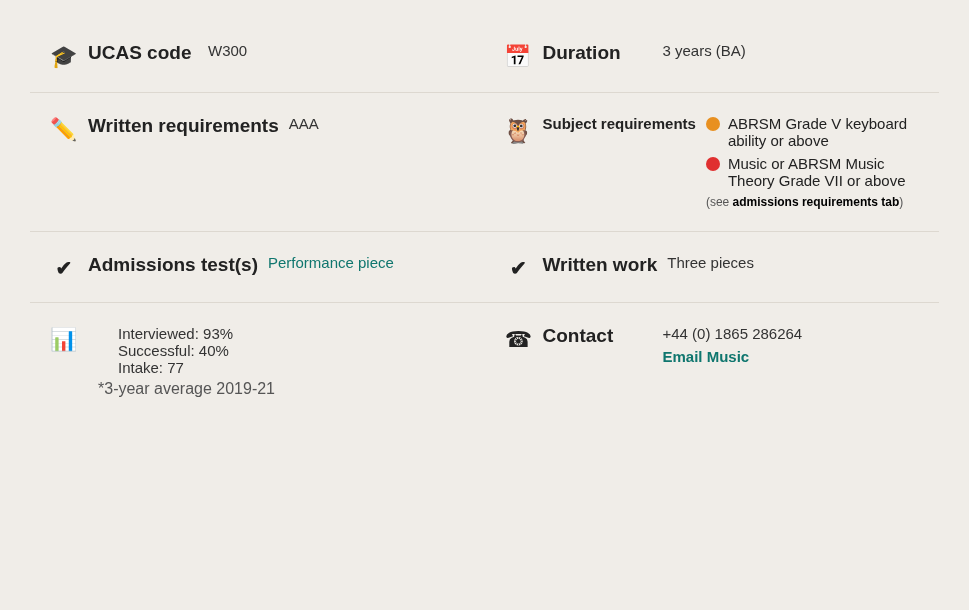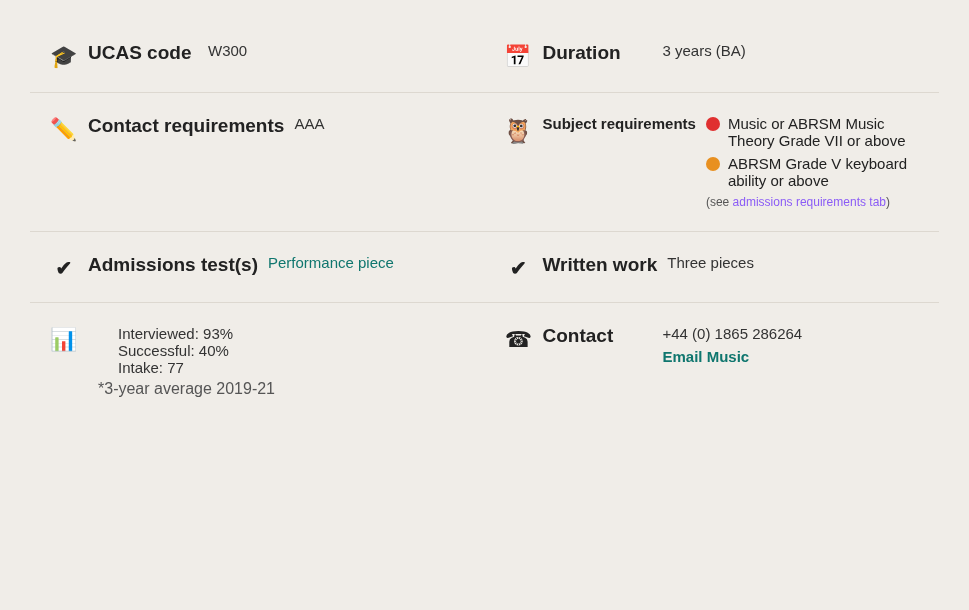--- a/index.html
+++ b/index.html
@@ -80,21 +80,22 @@
       margin-right: 8px;
       flex-shrink: 0;
       margin-top: 2px;
     }
     .see-note {
       font-size: 12px;
       color: #555;
       margin-top: 6px;
     }
     .see-note a {
-      color: #8b5cf6;
+      color: #000000;
+      font-weight: bold;
     }
     .stats-value {
       font-size: 15px;
       color: #333;
       margin-left: 20px;
     }
     .stats-note {
       font-size: 16px;
       color: #555;
       margin-top: 4px;
@@ -124,38 +125,38 @@
     <div class="icon-col">📅</div>
     <div class="content-col">
       <div class="label">Duration</div>
       <div class="value">3 years (BA)</div>
     </div>
   </div>
 
   <div class="cell">
     <div class="icon-col">✏️</div>
     <div class="content-col">
-      <div class="label">Contact requirements</div>
+      <div class="label">Written requirements</div>
       <div class="value">AAA</div>
     </div>
   </div>
 
   <div class="cell">
     <div class="icon-col" style="font-size:24px;">🦉</div>
     <div class="content-col" style="flex-direction: column;">
       <div style="display:flex; align-items:flex-start;">
         <div class="subject-label">Subject requirements</div>
         <div style="margin-left:10px;">
           <div class="requirement-item">
+            <span class="dot-orange"></span>
+            <span>ABRSM Grade V keyboard ability or above</span>
+          </div>
+          <div class="requirement-item">
             <span class="dot-red"></span>
             <span>Music or ABRSM Music Theory Grade VII or above</span>
-          </div>
-          <div class="requirement-item">
-            <span class="dot-orange"></span>
-            <span>ABRSM Grade V keyboard ability or above</span>
           </div>
           <div class="see-note">
             (see <a class="link">admissions requirements tab</a>)
           </div>
         </div>
       </div>
     </div>
   </div>
 
   <div class="cell">

